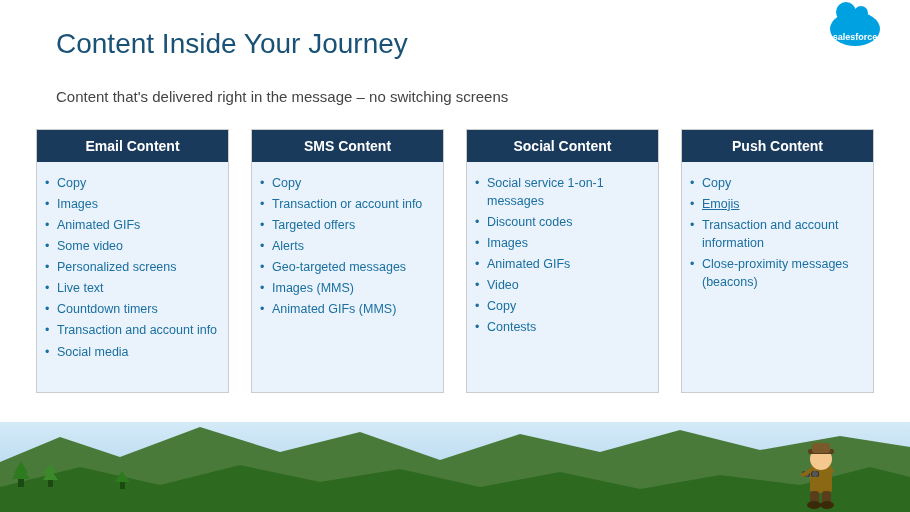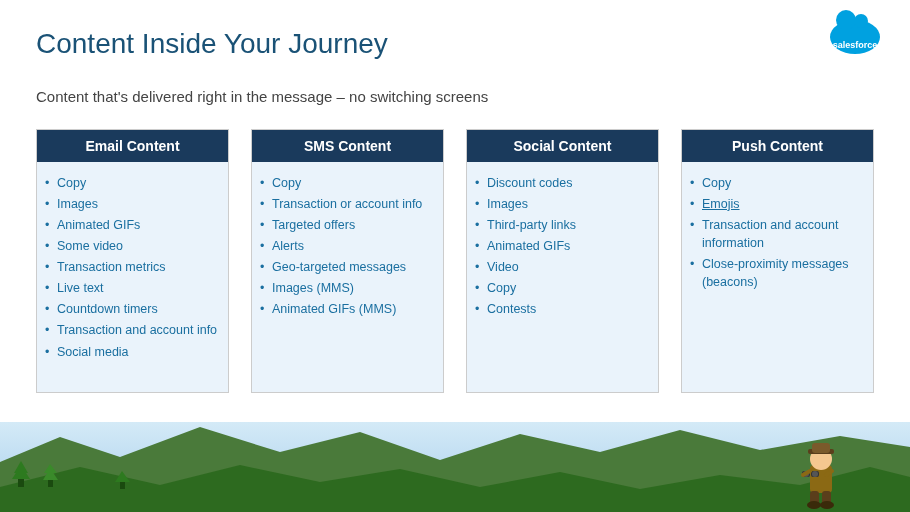--- a/index.html
+++ b/index.html
@@ -6,21 +6,21 @@
     body {
       width: 910px;
       height: 512px;
       background: #ffffff;
       font-family: 'Segoe UI', Arial, sans-serif;
       overflow: hidden;
       position: relative;
     }
 
     .header-section {
-      padding: 28px 36px 10px 36px;
+      padding: 28px 36px 10px 56px;
     }
 
     .main-title {
       font-size: 28px;
       font-weight: 400;
       color: #1a5276;
       margin-bottom: 4px;
     }
 
     .subtitle {
@@ -106,21 +106,21 @@
     .mountains-front {
       position: absolute;
       bottom: 0;
       left: 0;
       width: 100%;
     }
 
     
     .salesforce-logo {
       position: absolute;
-      top: 12px;
+      top: 4px;
       right: 30px;
       width: 50px;
       height: 50px;
     }
 
     .sf-cloud {
       background: #00a1e0;
       border-radius: 50%;
       width: 50px;
       height: 34px;
@@ -179,21 +179,21 @@
 
 <div class="columns-wrapper" id="columns-container">
 <div class="column">
       <div class="column-header">Email Content</div>
       <div class="column-body">
         <ul>
           <li>Copy</li>
           <li>Images</li>
           <li>Animated GIFs</li>
           <li>Some video</li>
-          <li>Transaction metrics</li>
+          <li>Personalized screens</li>
           <li>Live text</li>
           <li>Countdown timers</li>
           <li>Transaction and account info</li>
           <li>Social media</li>
         </ul>
       </div>
     </div>
     <div class="column">
       <div class="column-header">SMS Content</div>
       <div class="column-body">
@@ -205,23 +205,23 @@
           <li>Geo-targeted messages</li>
           <li>Images (MMS)</li>
           <li>Animated GIFs (MMS)</li>
         </ul>
       </div>
     </div>
     <div class="column">
       <div class="column-header">Social Content</div>
       <div class="column-body">
         <ul>
+          <li>Social service 1-on-1 messages</li>
           <li>Discount codes</li>
           <li>Images</li>
-          <li>Third-party links</li>
           <li>Animated GIFs</li>
           <li>Video</li>
           <li>Copy</li>
           <li>Contests</li>
         </ul>
       </div>
     </div>
     <div class="column">
       <div class="column-header">Push Content</div>
       <div class="column-body">

